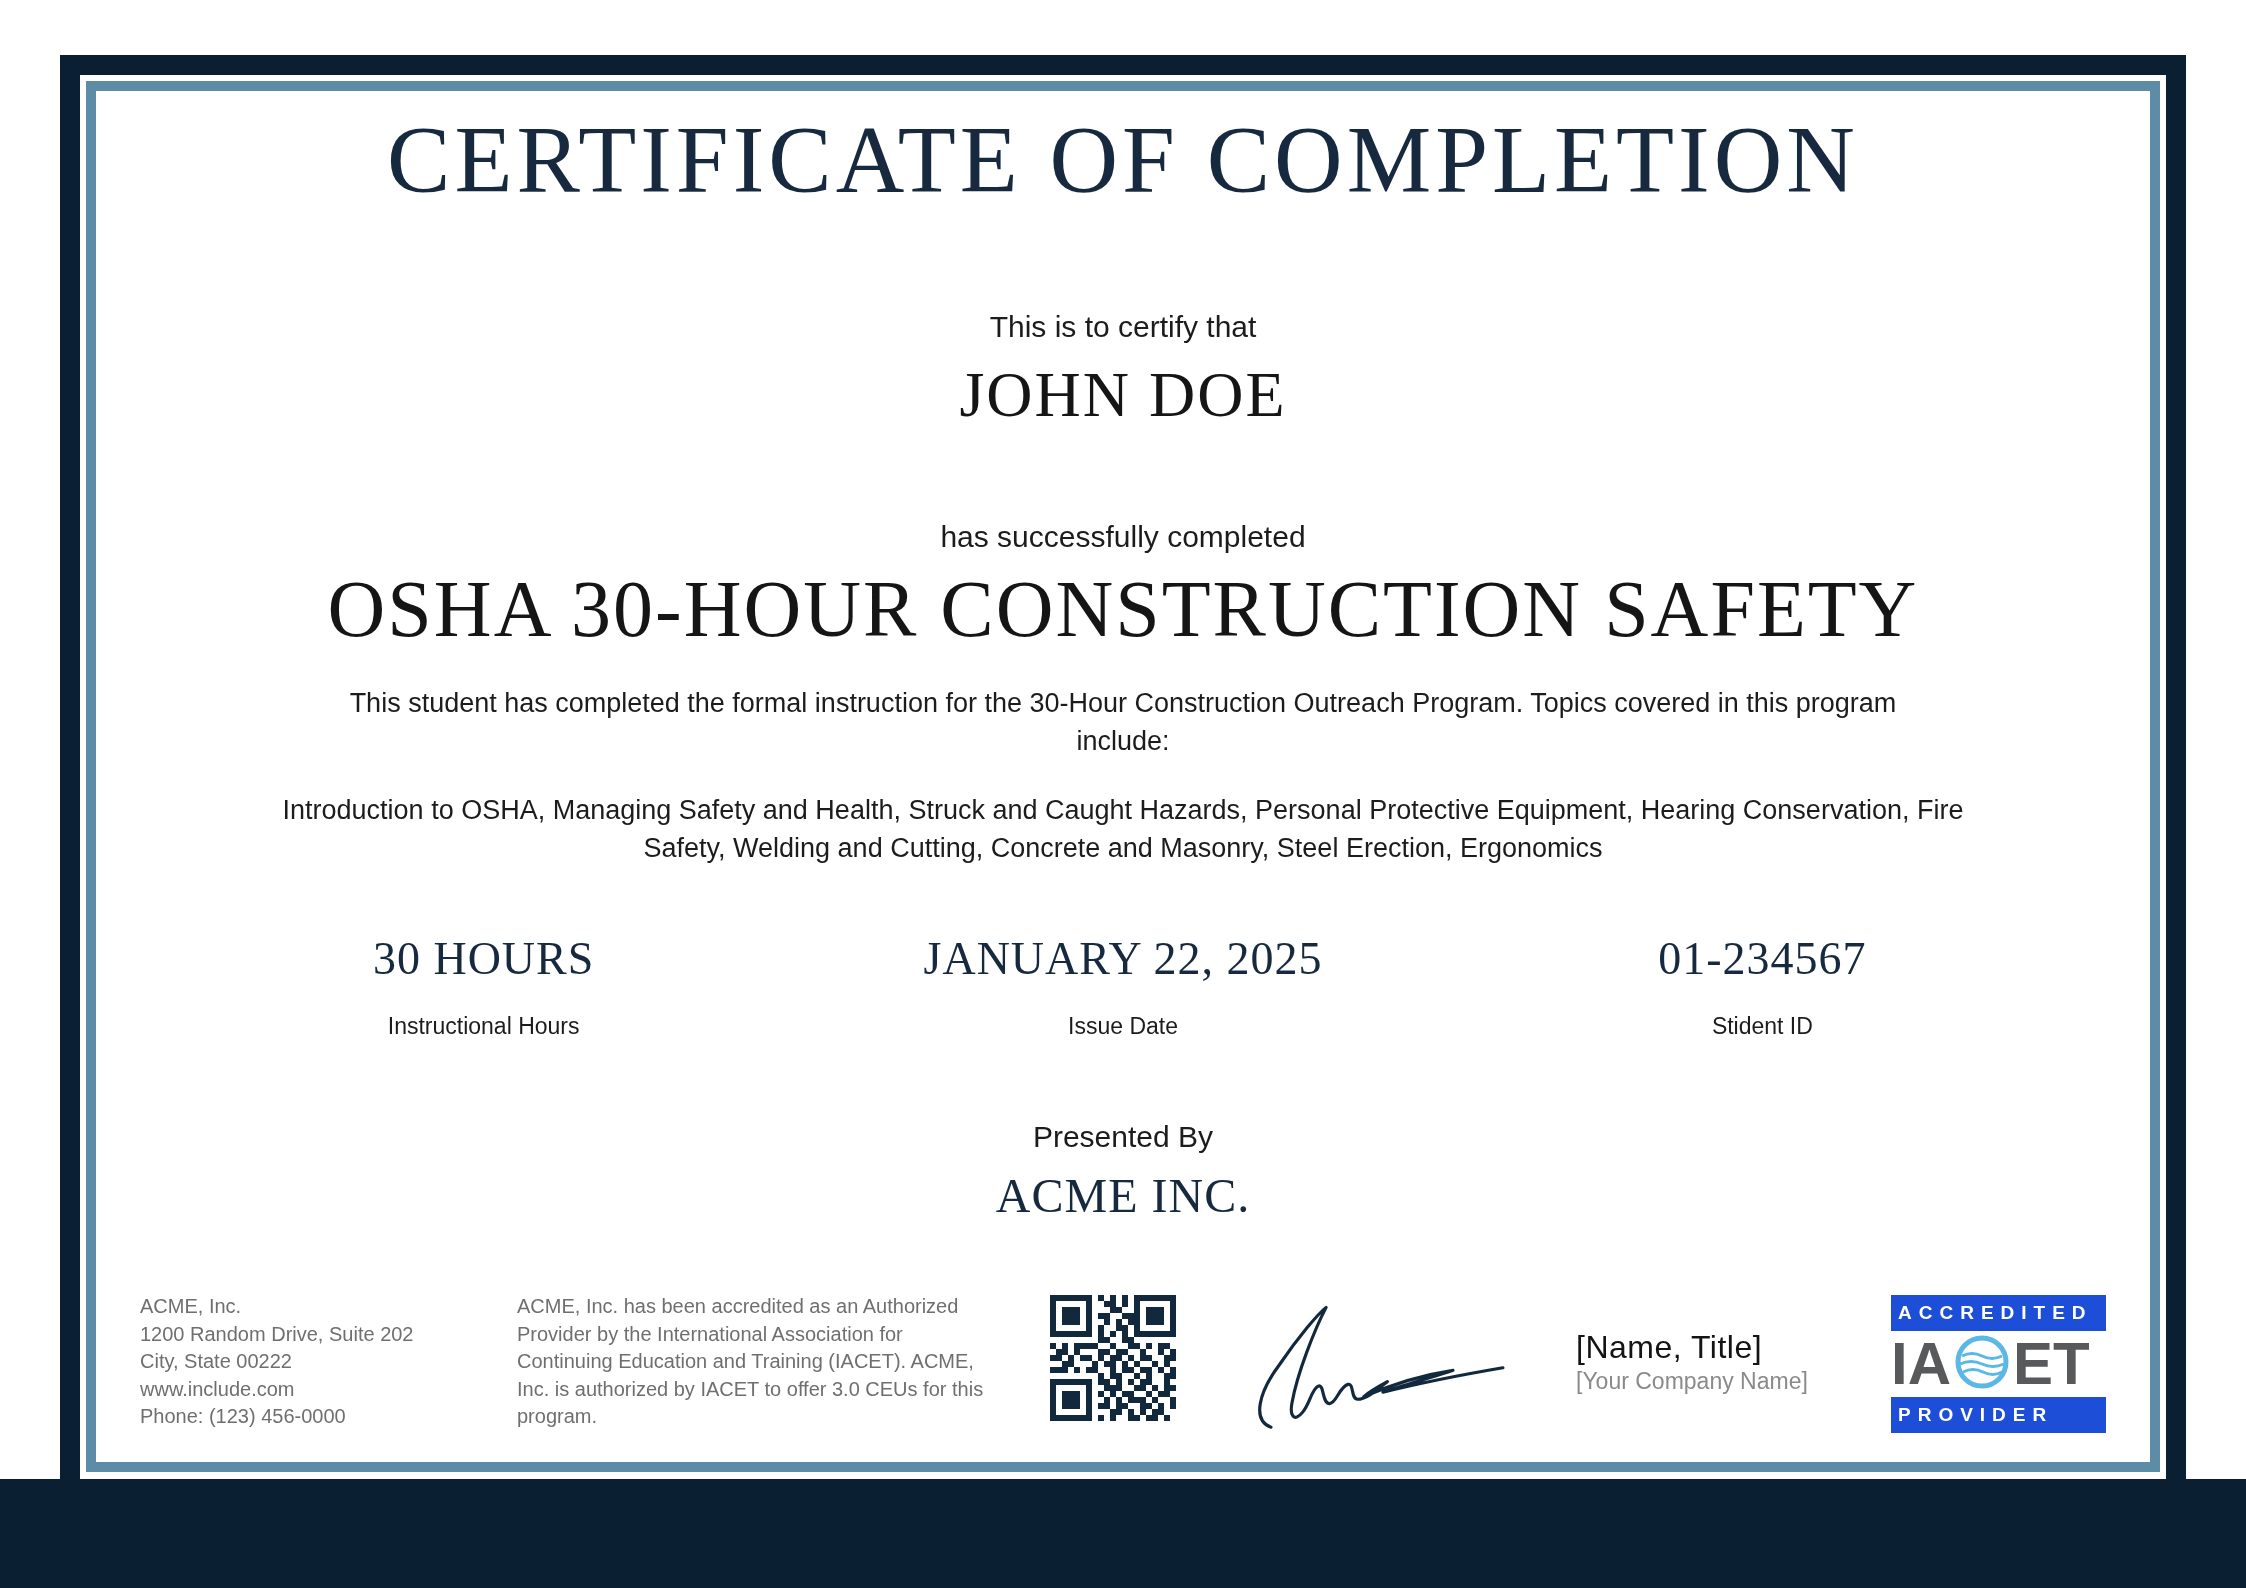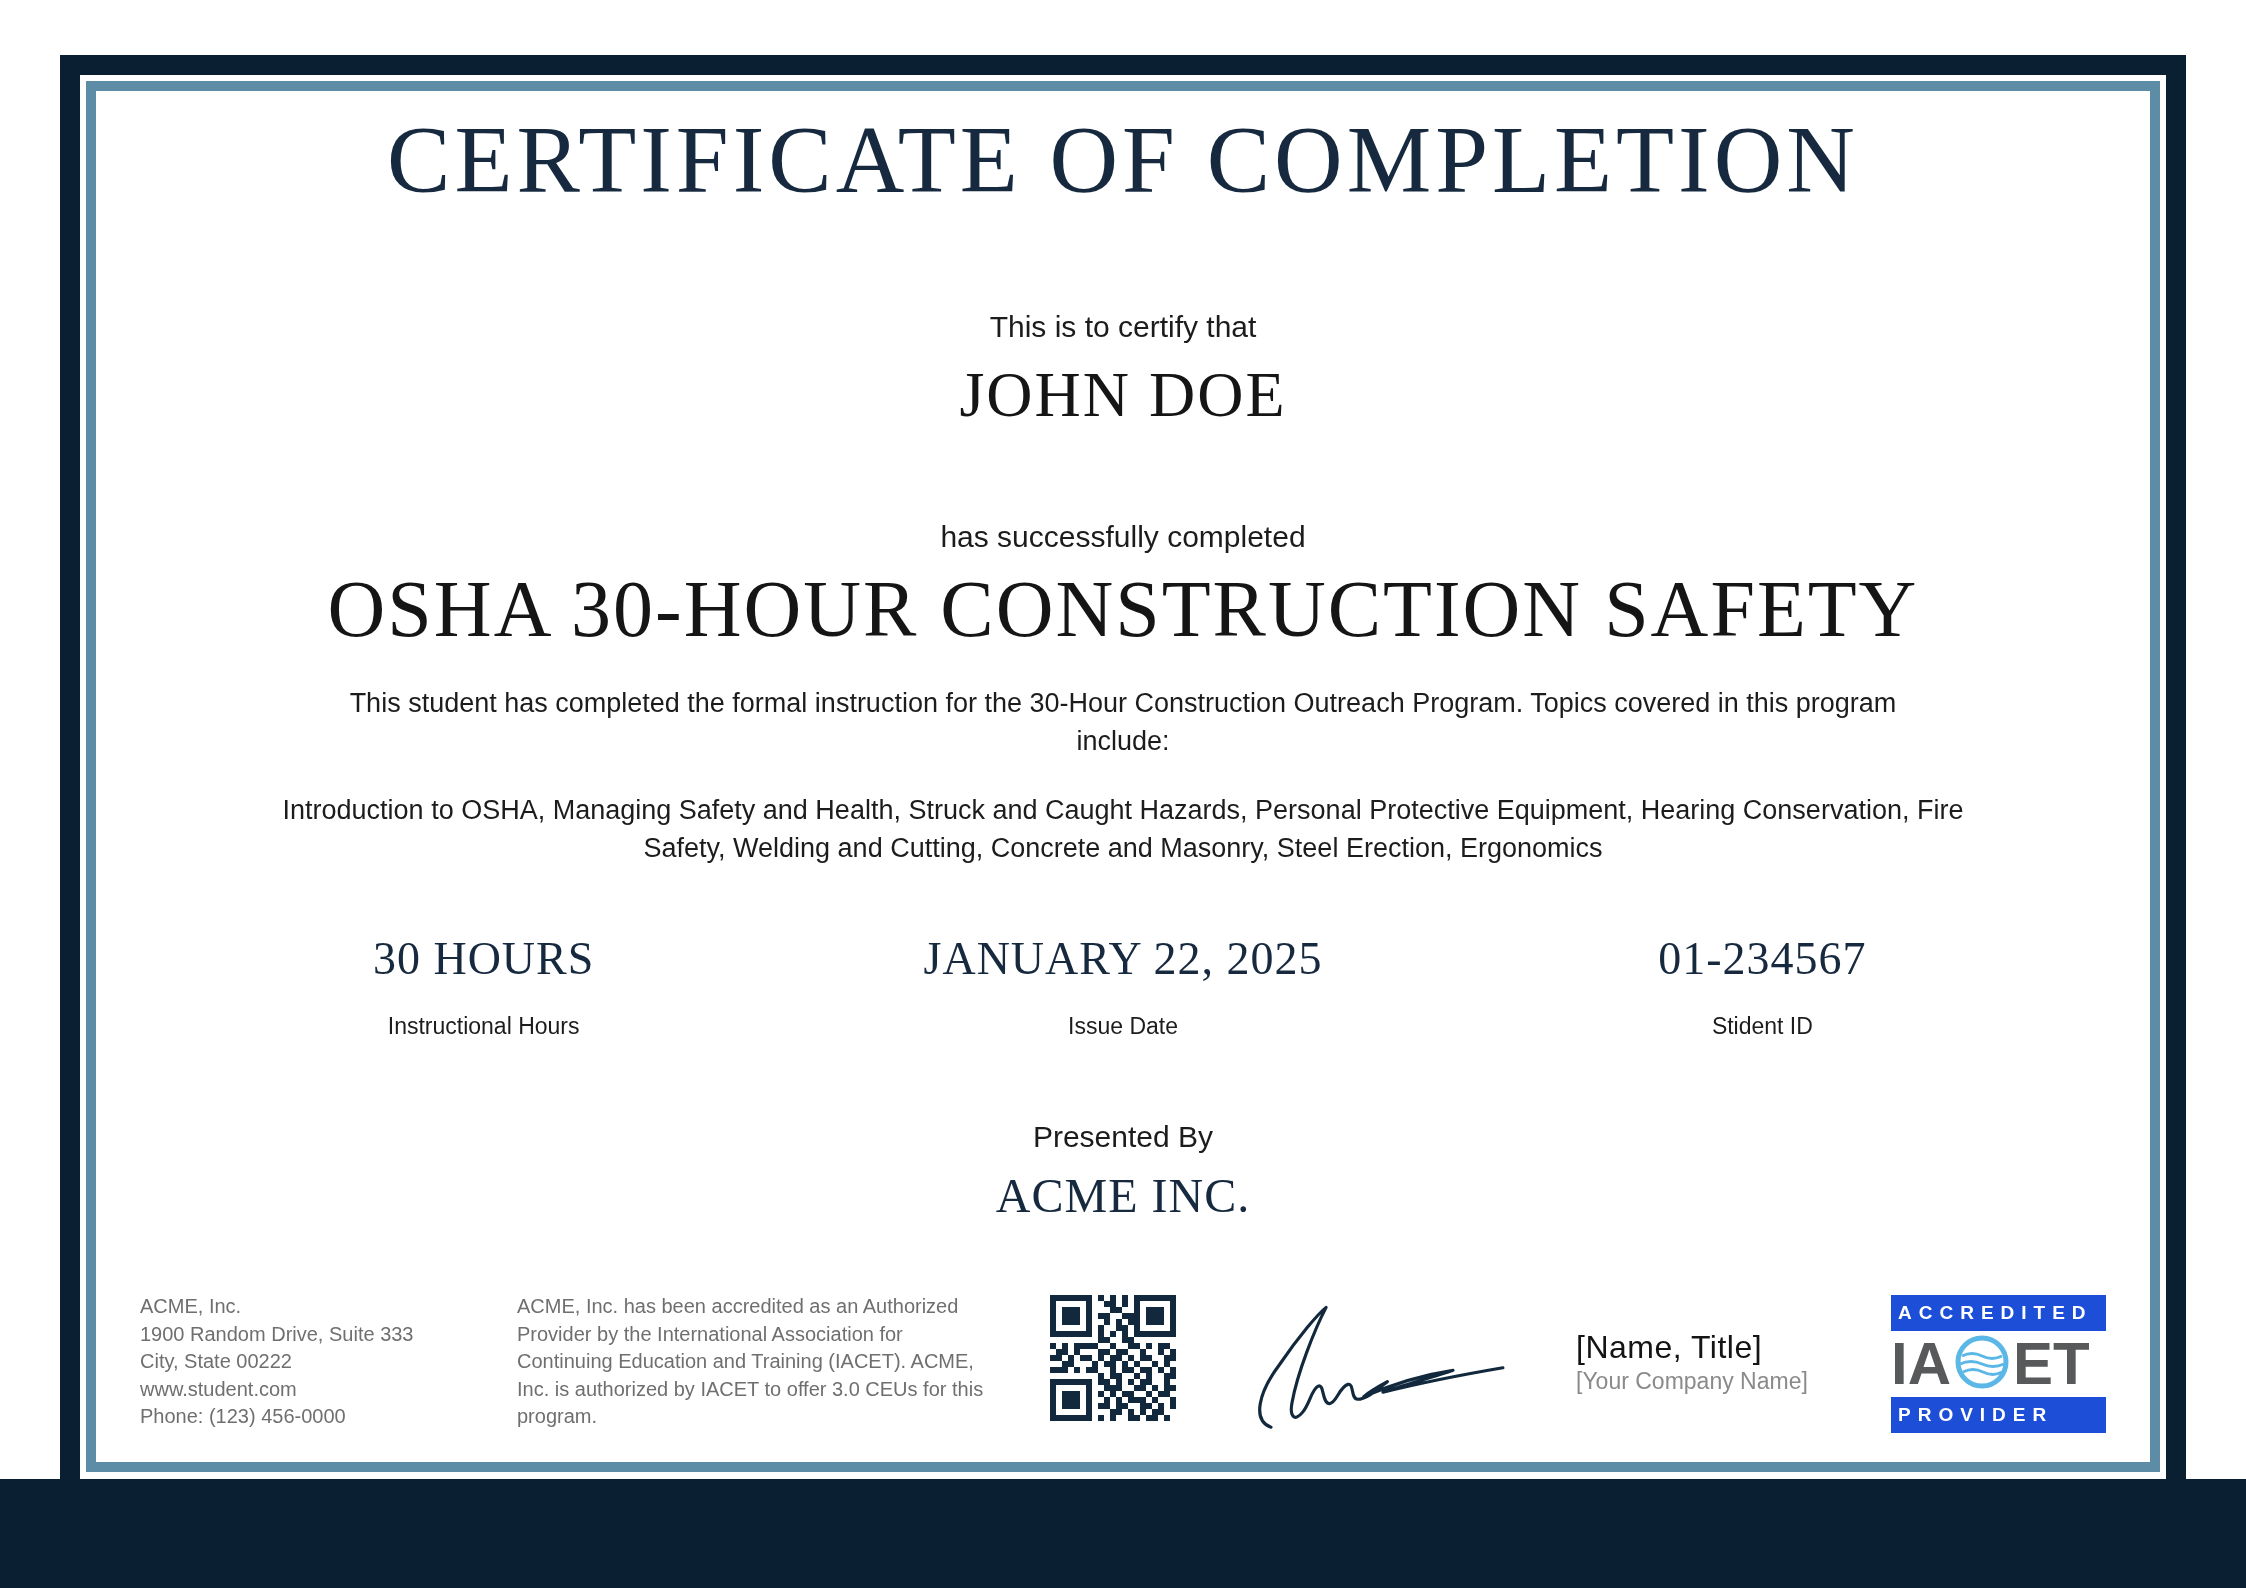--- a/index.html
+++ b/index.html
@@ -93,23 +93,23 @@
       </div>
     </div>
 
     <div class="presented-by">Presented By</div>
     <div class="presenter">ACME INC.</div>
 
     <div class="footer-row">
 
       <div class="address">
         <div>ACME, Inc.</div>
-        <div>1900 Random Drive, Suite 333</div>
+        <div>1200 Random Drive, Suite 202</div>
         <div>City, State 00222</div>
-        <div>www.student.com</div>
+        <div>www.include.com</div>
         <div>Phone: (123) 456-0000</div>
       </div>
 
       <div class="accreditation">ACME, Inc. has been accredited as an Authorized Provider by the International Association for Continuing Education and Training (IACET). ACME, Inc. is authorized by IACET to offer 3.0 CEUs for this program.</div>
 
       <div class="qr">
           <div class="on"></div>
           <div class="on"></div>
           <div class="on"></div>
           <div class="on"></div>

